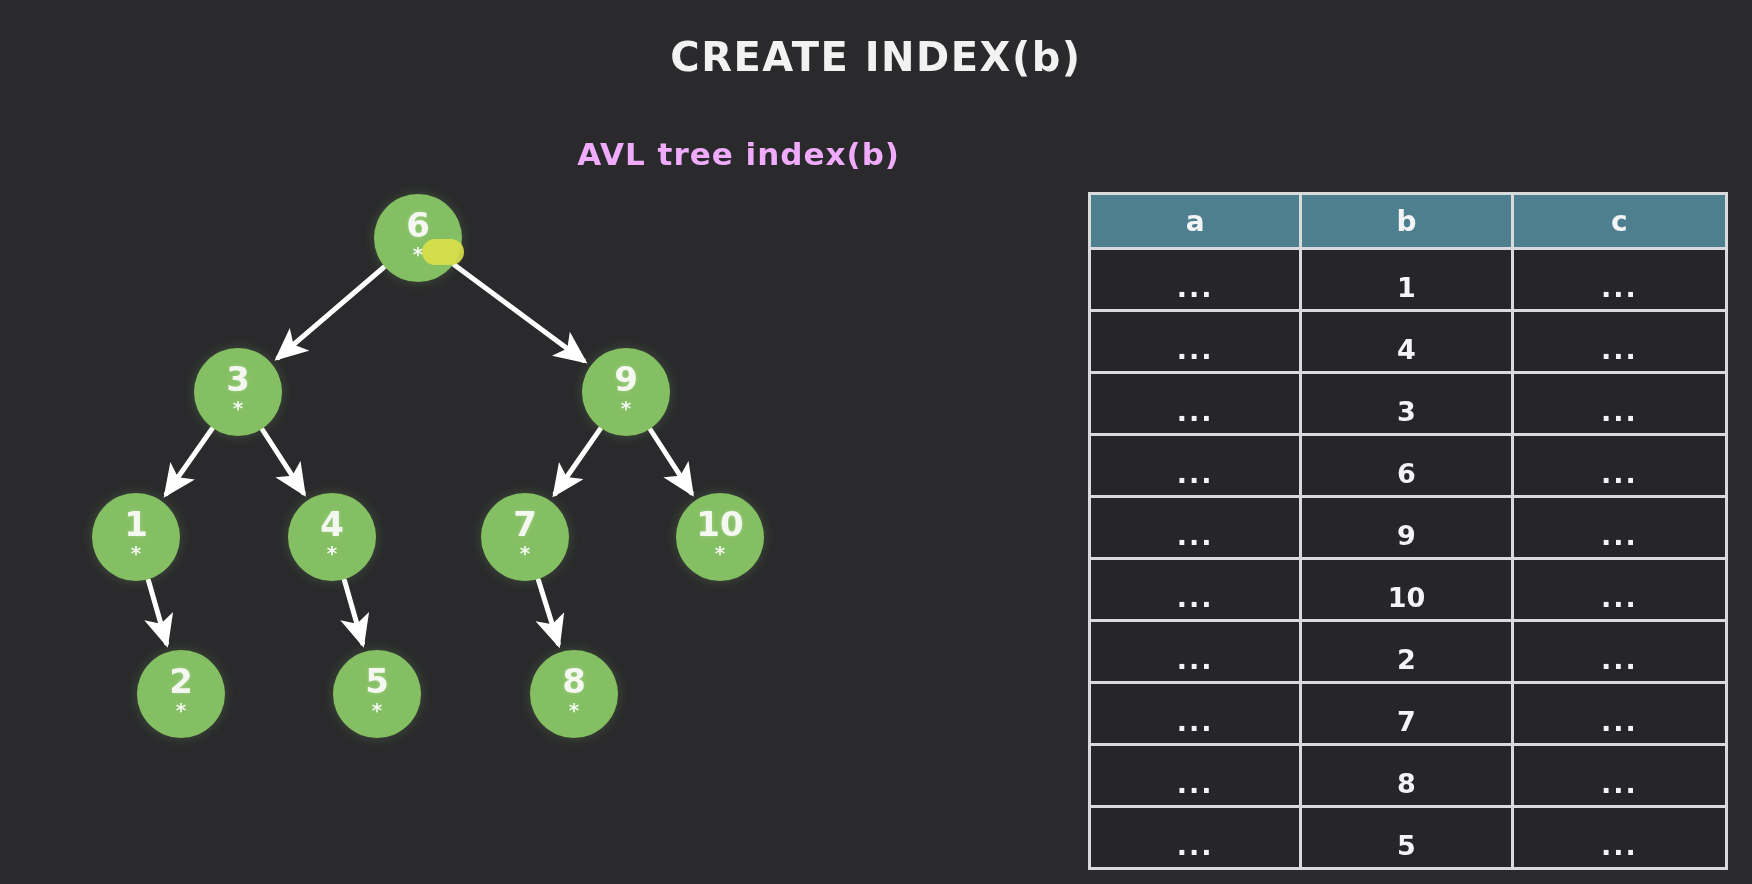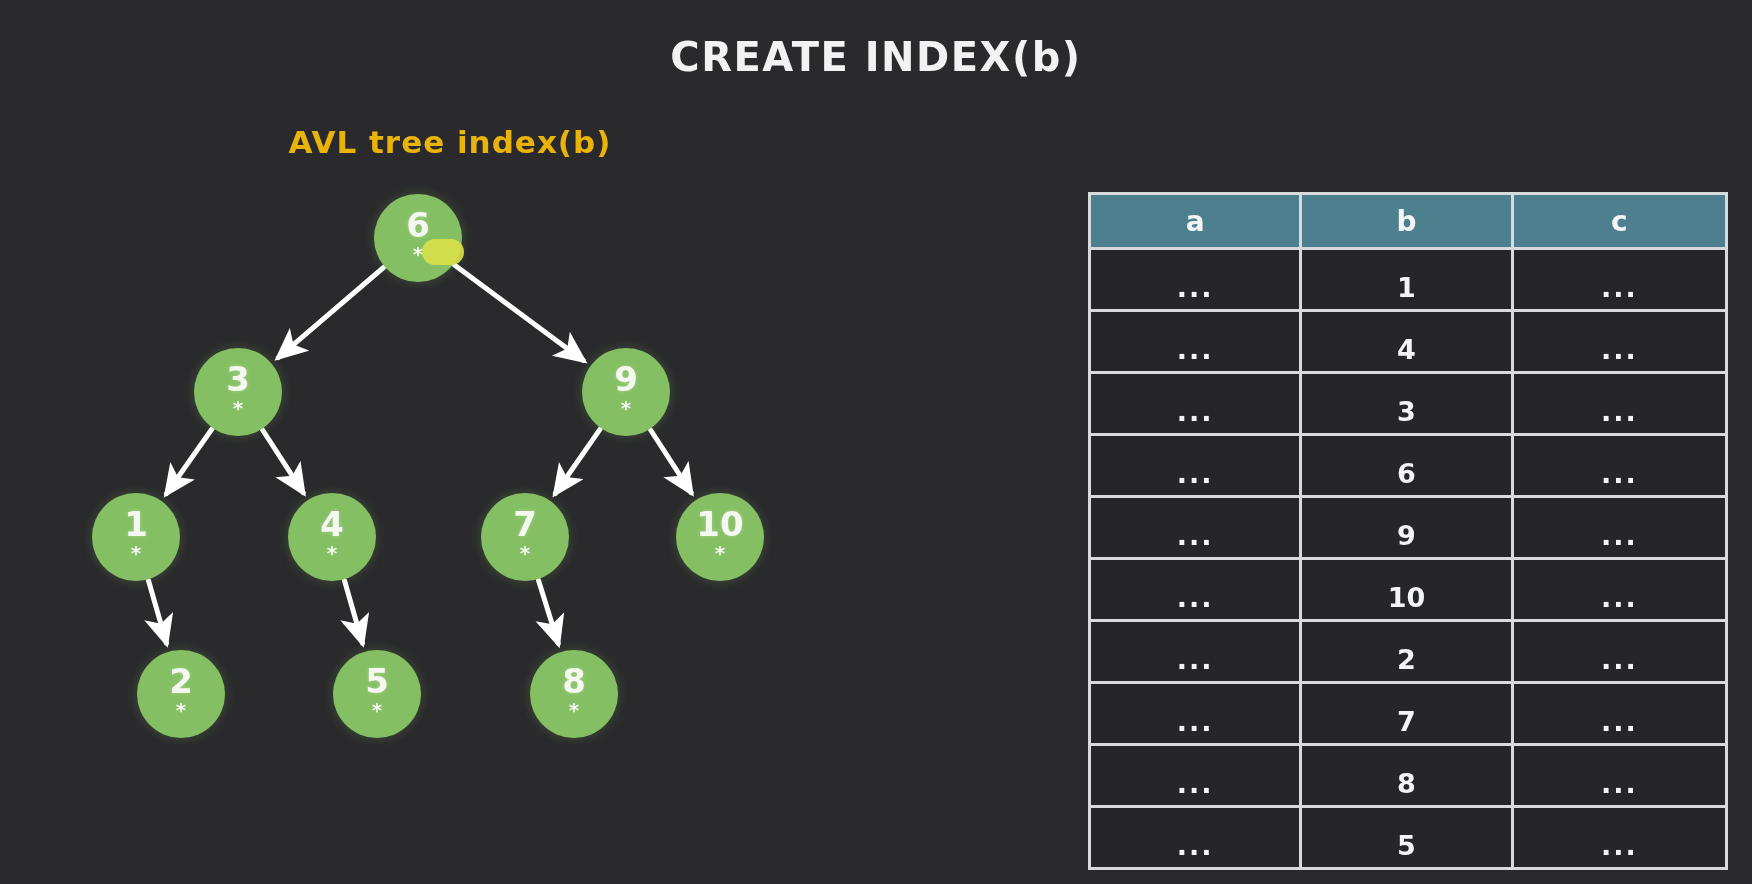--- a/index.html
+++ b/index.html
@@ -17,23 +17,23 @@
     text-align:center;
     color:#f2f2f2;
     font-size:40px;
     font-weight:700;
     letter-spacing:1.5px;
     font-family:"DejaVu Sans", sans-serif;
   }
 
   
   .tree-label{
-    position:absolute;left:0;top:124px;width:900px;
-    text-align:center;
-    color:#eab308;
+    position:absolute;left:0;top:136px;width:900px;
+    text-align:right;
+    color:#f0abfc;
     font-size:31px;
     font-weight:700;
     letter-spacing:1px;
   }
   #tree-area{position:absolute;left:0;top:0;width:960px;height:884px;}
   #edges{position:absolute;left:0;top:0;width:960px;height:884px;}
 
   .node{
     position:absolute;
     border-radius:50%;

